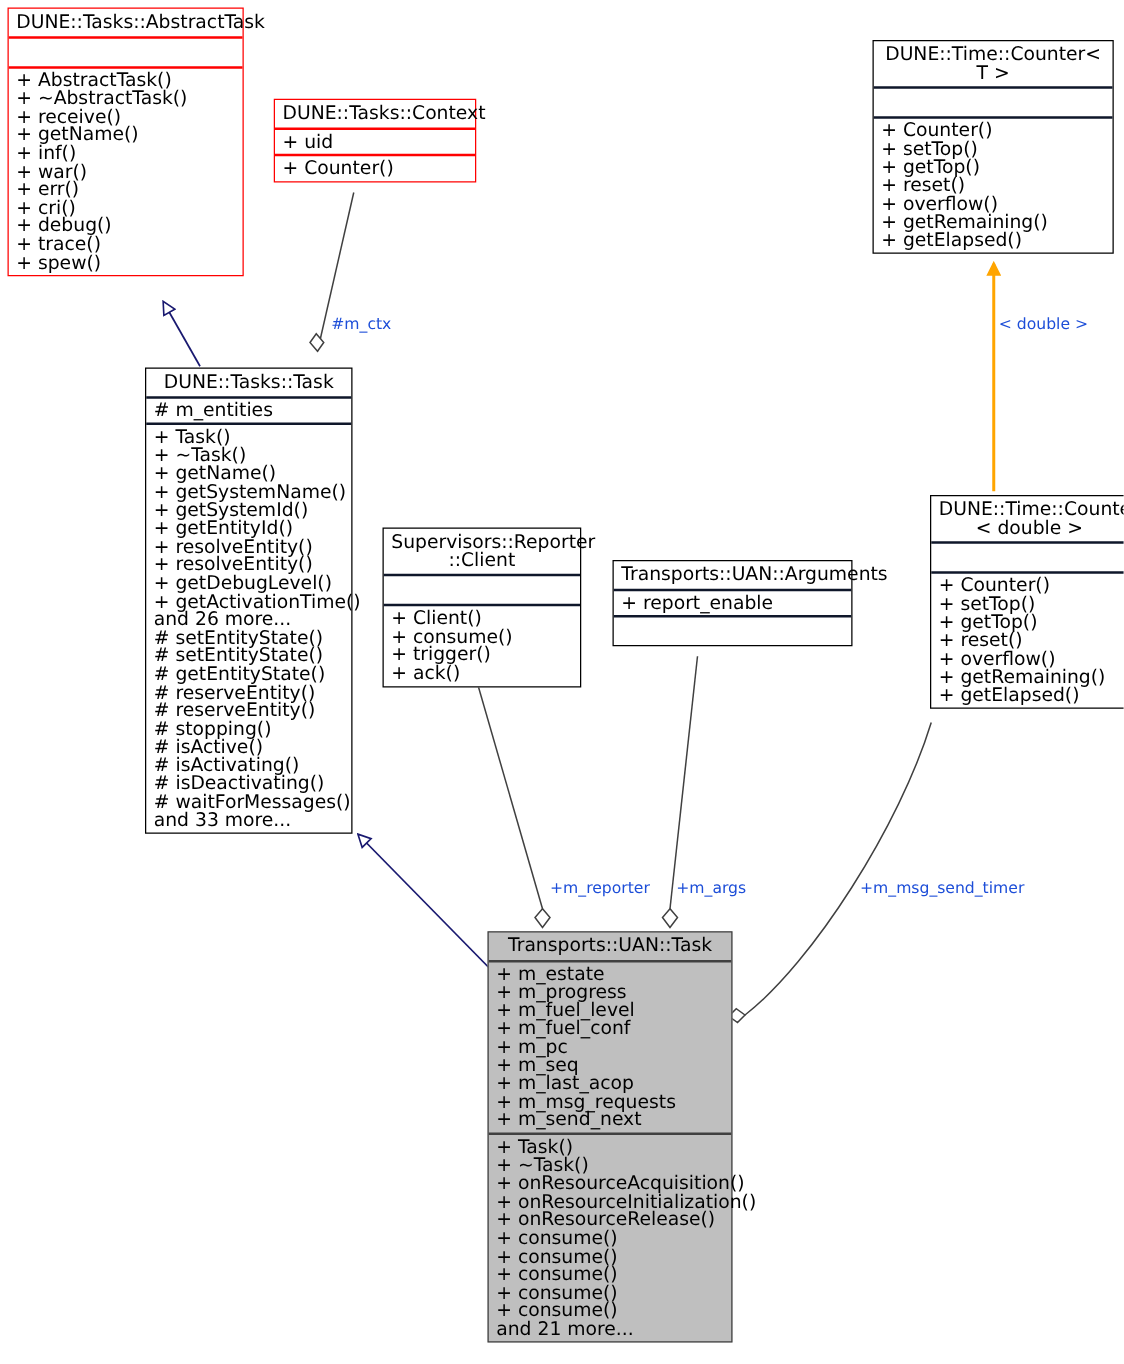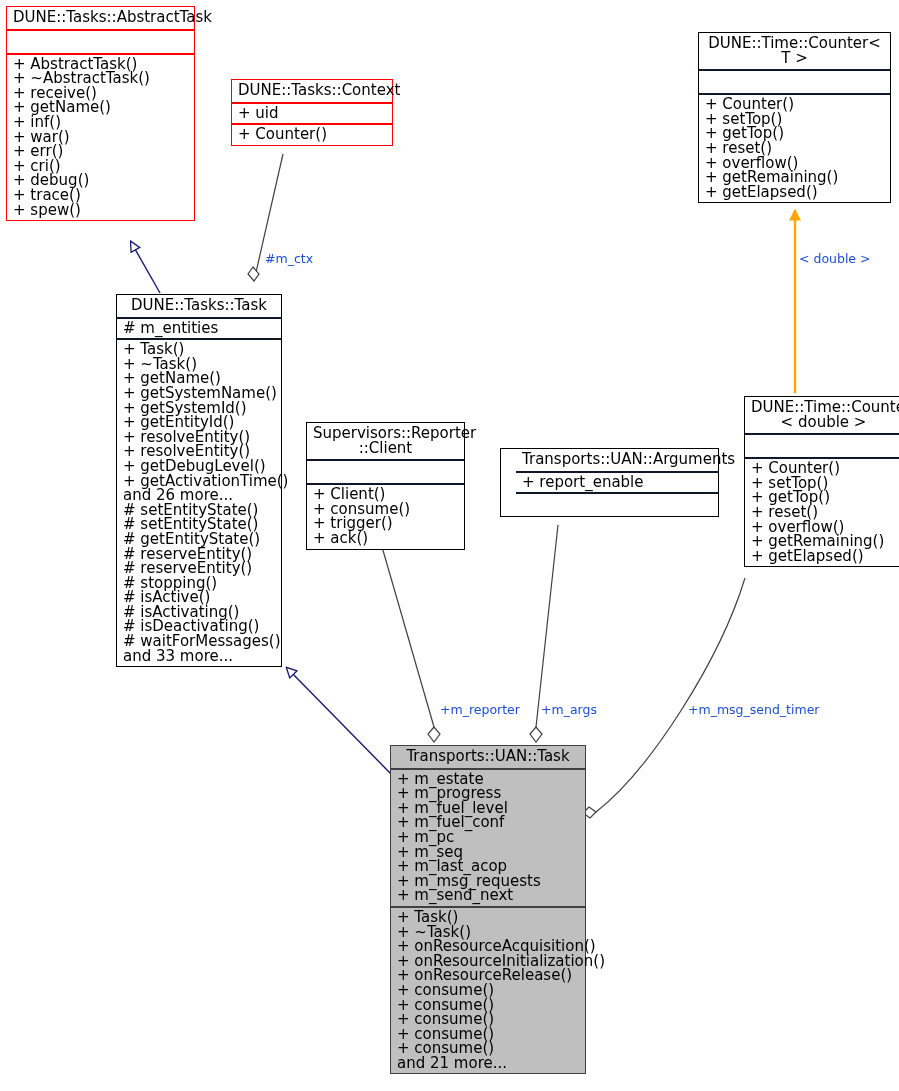--- a/index.html
+++ b/index.html
@@ -121,21 +121,21 @@
       <div class="member">+ inf()</div>
       <div class="member">+ war()</div>
       <div class="member">+ err()</div>
       <div class="member">+ cri()</div>
       <div class="member">+ debug()</div>
       <div class="member">+ trace()</div>
       <div class="member">+ spew()</div>
     </div>
   </div>
 
-  <div class="node red" style="left:219px; top:79px; width:162px;margin-left:12px;">
+  <div class="node red" style="left:219px; top:79px; width:162px;">
     <div class="compartment title">DUNE::Tasks::Context</div>
     <div class="compartment">
       <div class="member">+ uid</div>
     </div>
     <div class="compartment">
       <div class="member">+ Counter()</div>
     </div>
   </div>
 
   <div class="node" style="left:698px; top:32px; width:193px;">
@@ -188,21 +188,21 @@
 ::Client</div>
     <div class="compartment empty"></div>
     <div class="compartment">
       <div class="member">+ Client()</div>
       <div class="member">+ consume()</div>
       <div class="member">+ trigger()</div>
       <div class="member">+ ack()</div>
     </div>
   </div>
 
-  <div class="node" style="left:500px; top:448px; width:219px;padding-left:15px;">
+  <div class="node" style="left:490px; top:448px; width:192px;">
     <div class="compartment title">Transports::UAN::Arguments</div>
     <div class="compartment">
       <div class="member">+ report_enable</div>
     </div>
     <div class="compartment empty"></div>
   </div>
 
   <div class="node" style="left:744px; top:396px; width:159px;">
     <div class="compartment title">DUNE::Time::Counter
 &lt; double &gt;</div>

